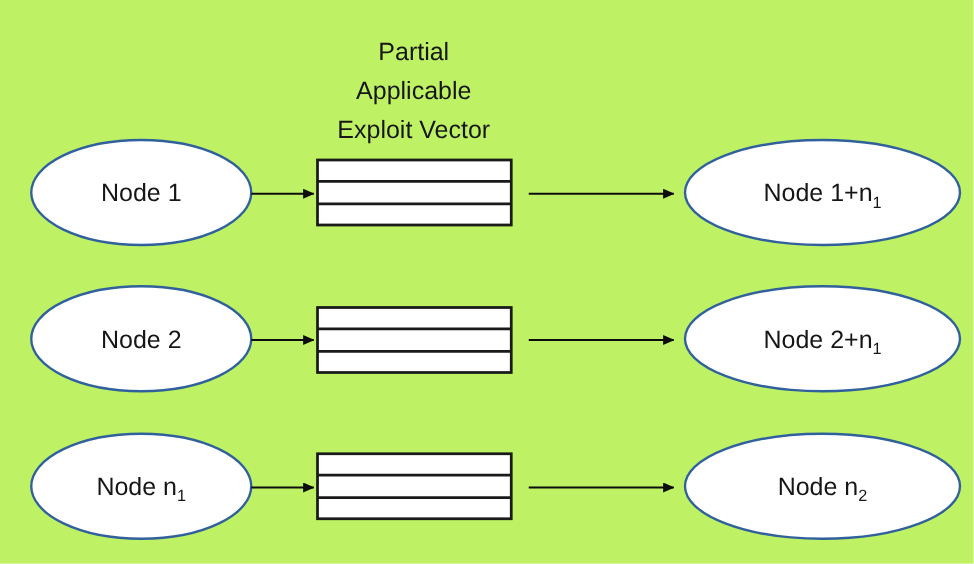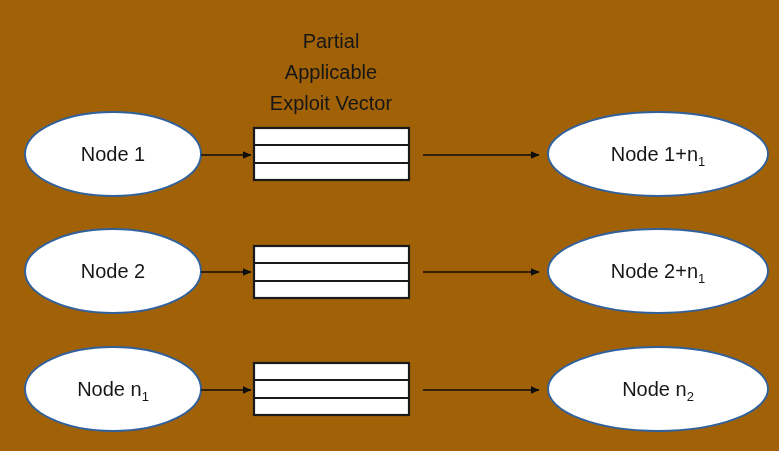--- a/index.html
+++ b/index.html
@@ -8,21 +8,21 @@
     padding: 0;
     background: #ffffff;
   }
   body {
     font-family: "Liberation Sans", sans-serif;
   }
   #canvas {
     position: relative;
     width: 779px;
     height: 451px;
-    background: #a16207;
+    background: #bef264;
     overflow: hidden;
   }
   #diagram-svg {
     position: absolute;
     left: 0;
     top: 0;
     width: 779px;
     height: 451px;
   }
   .node-label {

